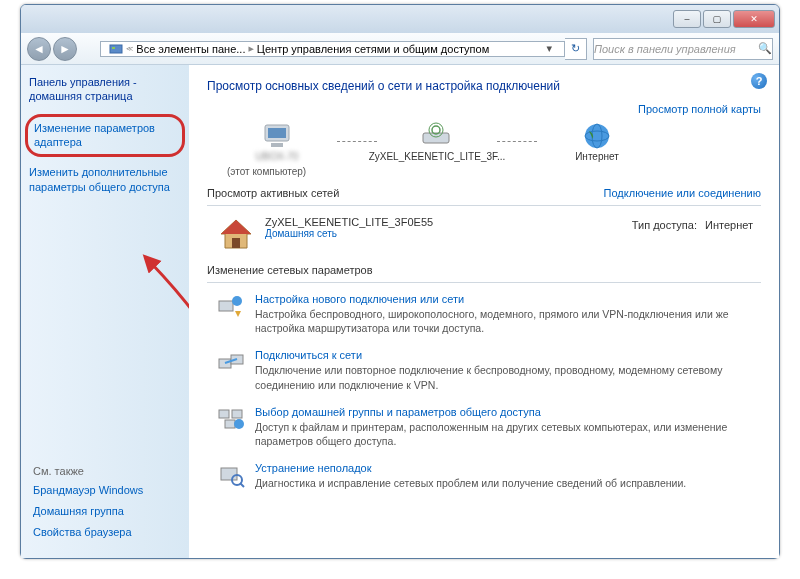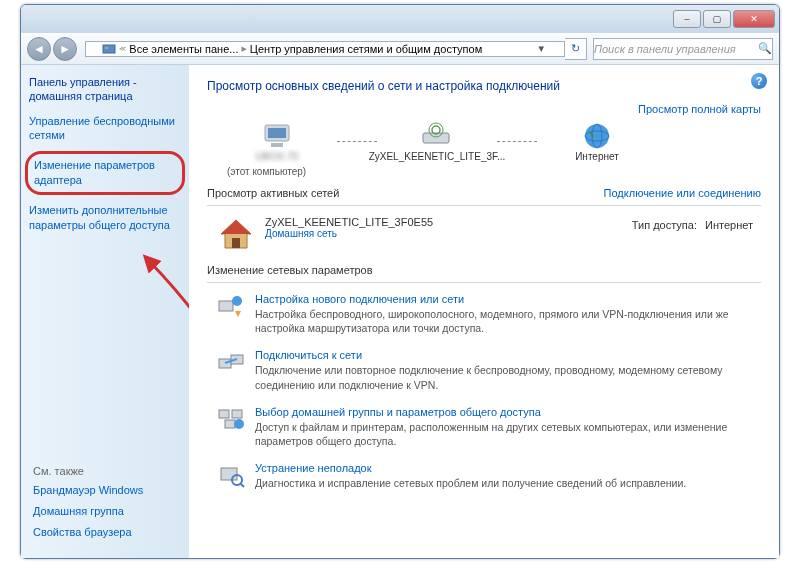--- a/index.html
+++ b/index.html
@@ -4,21 +4,21 @@
 <style>
 * { margin:0; padding:0; box-sizing:border-box; font-family:"Segoe UI",Tahoma,sans-serif; }
 body { background:#fff; width:800px; height:579px; overflow:hidden; }
 .window { width:760px; height:555px; margin:4px auto; border:1px solid #5a7ca0; border-radius:6px; background:linear-gradient(to bottom,#e8f0f8 0%,#d8e6f2 30px,#fff 30px); box-shadow:0 0 3px rgba(0,0,0,0.3); position:relative; }
 .titlebar { height:28px; display:flex; justify-content:flex-end; align-items:center; padding:0 4px; background:linear-gradient(to bottom,#e0eaf4,#c8d8e8); border-radius:5px 5px 0 0; }
 .win-btn { width:28px; height:18px; margin-left:2px; border:1px solid #8a9aaa; border-radius:3px; display:flex; align-items:center; justify-content:center; font-size:9px; color:#333; background:linear-gradient(to bottom,#f0f4f8,#d8e0e8); cursor:pointer; }
 .win-btn.close { background:linear-gradient(to bottom,#e89090,#d05050); color:#fff; width:42px; }
 .toolbar { height:32px; display:flex; align-items:center; background:linear-gradient(to bottom,#fafcfe,#e8f0f6); border-bottom:1px solid #c0d0de; padding:0 6px; }
 .nav-btns { display:flex; gap:2px; margin-right:8px; }
 .nav-btn { width:24px; height:24px; border-radius:12px; background:linear-gradient(to bottom,#b0c0d0,#90a0b0); border:1px solid #8090a0; display:flex; align-items:center; justify-content:center; color:#fff; font-size:12px; cursor:pointer; }
-.address { flex:1; height:16px; border:1px solid #a0b0c0; background:#fff; display:flex; align-items:center; font-size:11px; padding:0 16px; overflow:hidden; }
+.address { flex:1; height:16px; border:1px solid #a0b0c0; background:#fff; display:flex; align-items:center; font-size:11px; padding:0 8px; overflow:hidden;margin-left:15px; }
 .address .chev { color:#888; margin:0 3px; font-size:7px; }
 .address .seg { white-space:nowrap; cursor:pointer; }
 .address .drop { margin-left:auto; color:#555; padding:0 4px; cursor:pointer; }
 .refresh { width:22px; height:22px; border:1px solid #a0b0c0; border-left:none; background:#fff; display:flex; align-items:center; justify-content:center; color:#1e5aa0; font-size:11px; cursor:pointer; }
 .search { width:180px; height:22px; border:1px solid #a0b0c0; background:#fff; margin-left:6px; display:flex; align-items:center; padding:0 0; font-size:11px; color:#999; font-style:italic; }
 .search .mag { margin-left:auto; color:#6080a0; font-style:normal; }
 .body { display:flex; height:calc(100% - 60px); }
 .sidebar { width:168px; background:linear-gradient(to right,#eaf3fb 0%,#d8e8f4 100%); padding:10px 8px; font-size:11px; position:relative; }
 .sidebar .heading { color:#003399; font-size:11px; margin-bottom:10px; line-height:1.3; }
 .sidebar .link { color:#0060c0; cursor:pointer; margin:8px 0; line-height:1.35; }
@@ -87,21 +87,20 @@
     <div class="search">
       <span>Поиск в панели управления</span>
       <span class="mag">🔍</span>
     </div>
   </div>
 
   <div class="body">
 
     <div class="sidebar">
       <div class="heading">Панель управления - домашняя страница</div>
-      <div class="link">Управление беспроводными сетями</div>
       <div class="highlight-box">
         <div class="link">Изменение параметров адаптера</div>
       </div>
       <div class="link">Изменить дополнительные параметры общего доступа</div>
 
       <svg class="arrow-annotation" style="left:120px;top:180px;" width="120" height="140">
         <defs>
             <marker id="ah" markerWidth="10" markerHeight="10" refX="2" refY="3" orient="auto">
               <path d="M0,0 L6,3 L0,6 Z" fill="#d03030"></path>
             </marker>

